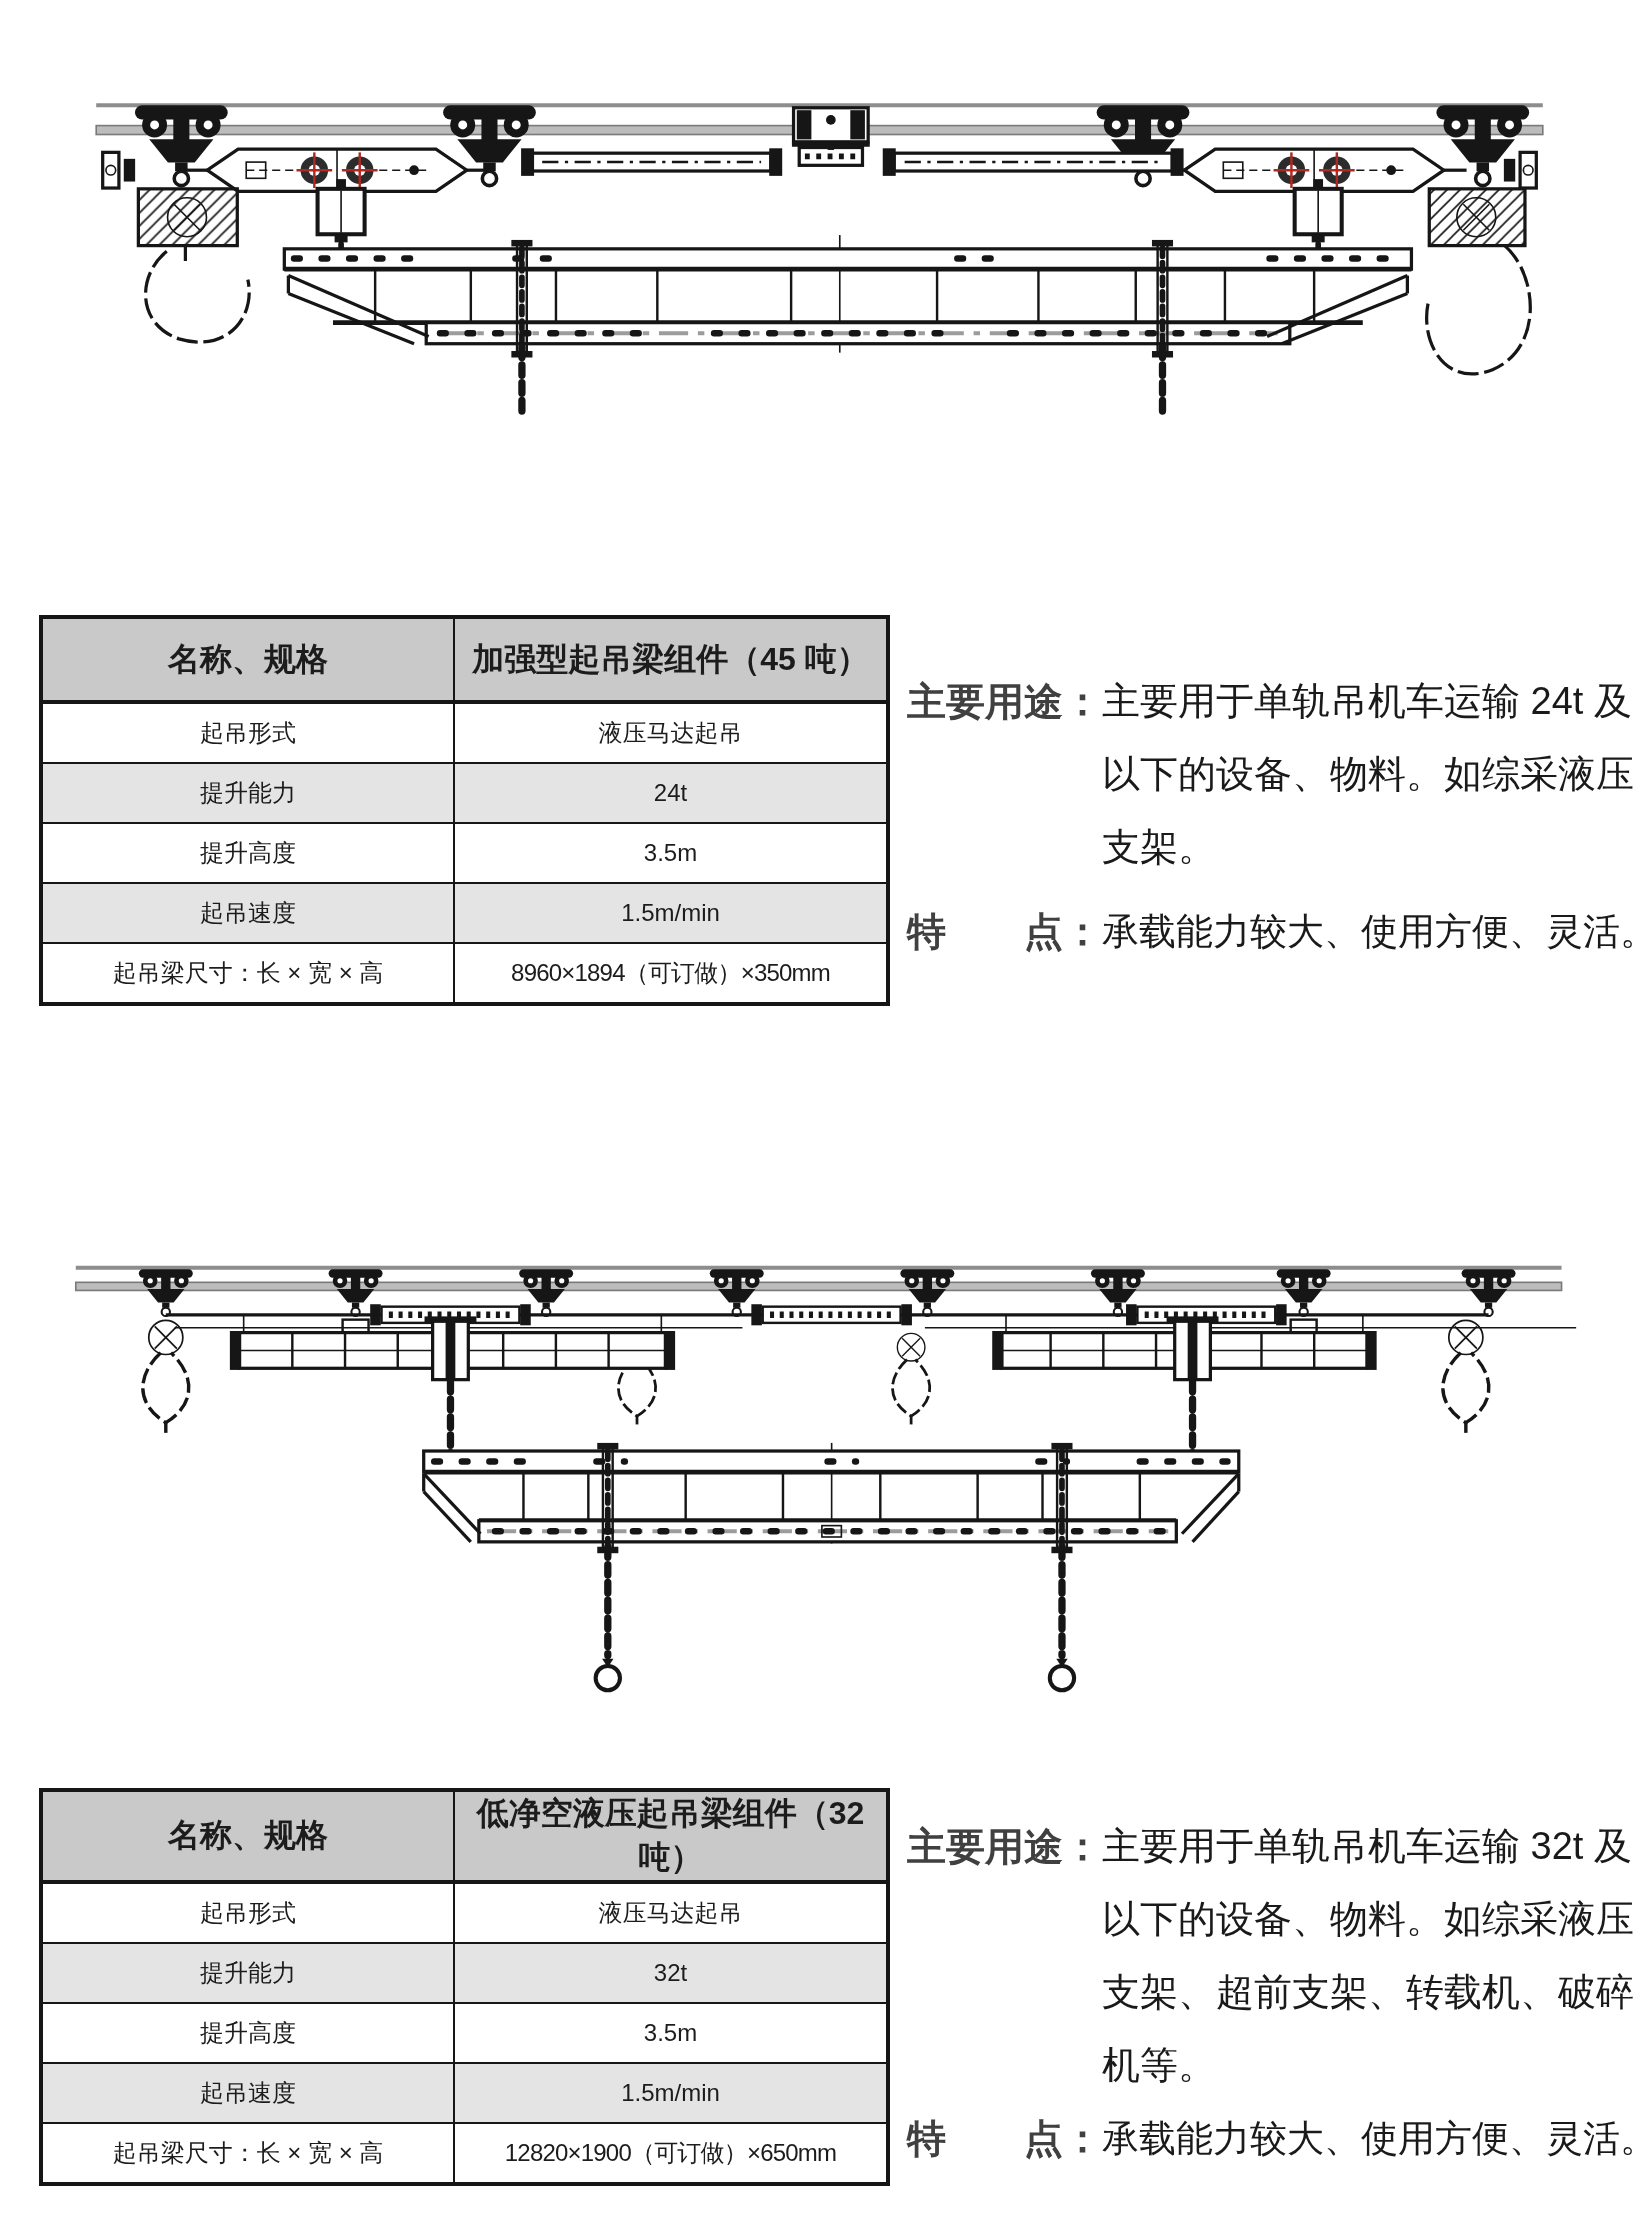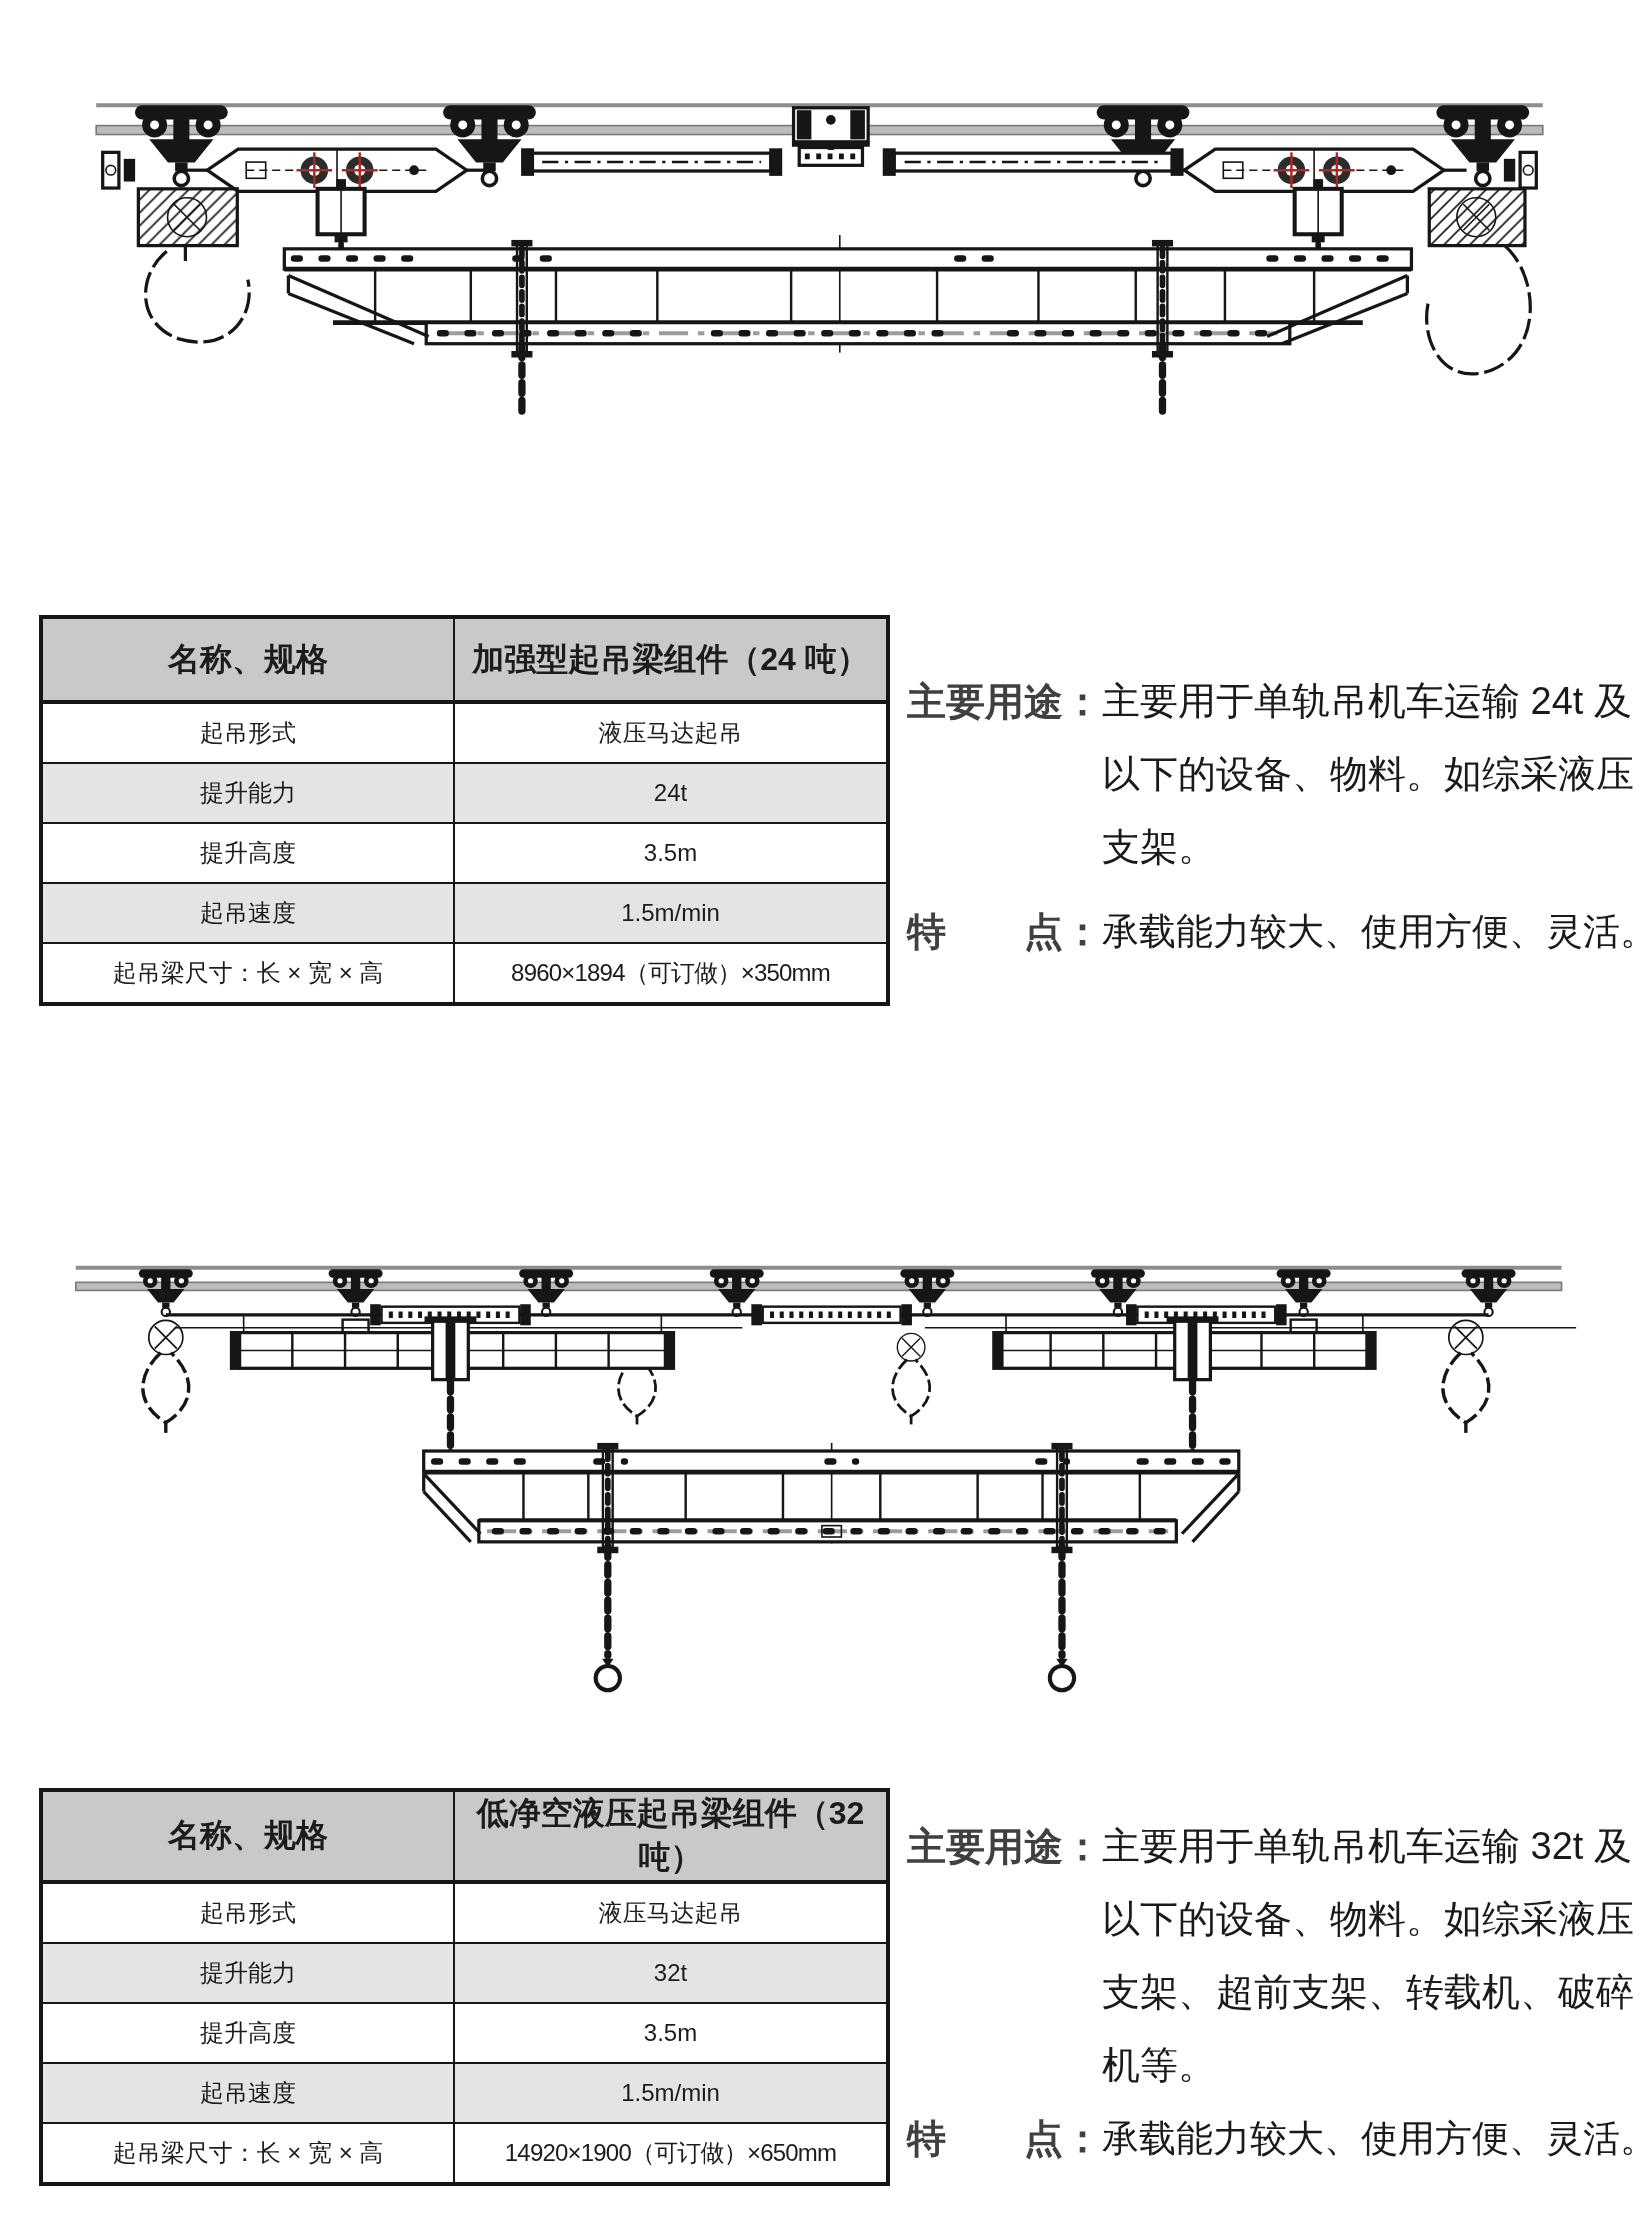--- a/index.html
+++ b/index.html
@@ -249,21 +249,21 @@
     </g>
     <g>
       <line x1="1323" y1="328" x2="1323" y2="414" class="ch"></line>
     </g>
   </svg>
 
   <table class="spec-table t1">
     <tbody>
         <tr class="hrow">
       <th class="c1">名称、规格</th>
-      <th class="c2">加强型起吊梁组件（24 吨）</th>
+      <th class="c2">加强型起吊梁组件（45 吨）</th>
     </tr>
     <tr class="rrow">
       <td>起吊形式</td>
       <td>液压马达起吊</td>
     </tr>
     <tr class="rrow alt">
       <td>提升能力</td>
       <td class="val">24t</td>
     </tr>
     <tr class="rrow">
@@ -446,21 +446,21 @@
     <tr class="rrow">
       <td>提升高度</td>
       <td class="val">3.5m</td>
     </tr>
     <tr class="rrow alt">
       <td>起吊速度</td>
       <td class="val">1.5m/min</td>
     </tr>
     <tr class="rrow">
       <td>起吊梁尺寸：长 × 宽 × 高</td>
-      <td class="val-long">14920×1900（可订做）×650mm</td>
+      <td class="val-long">12820×1900（可订做）×650mm</td>
     </tr>
   </tbody>
     </table>
 
   <div class="textblock tb2">
     <div class="trow">
       <div class="tlabel">主要用途：</div>
       <div class="tcontent">
         <div class="tline">主要用于单轨吊机车运输 32t 及</div>
         <div class="tline">以下的设备、物料。如综采液压</div>

